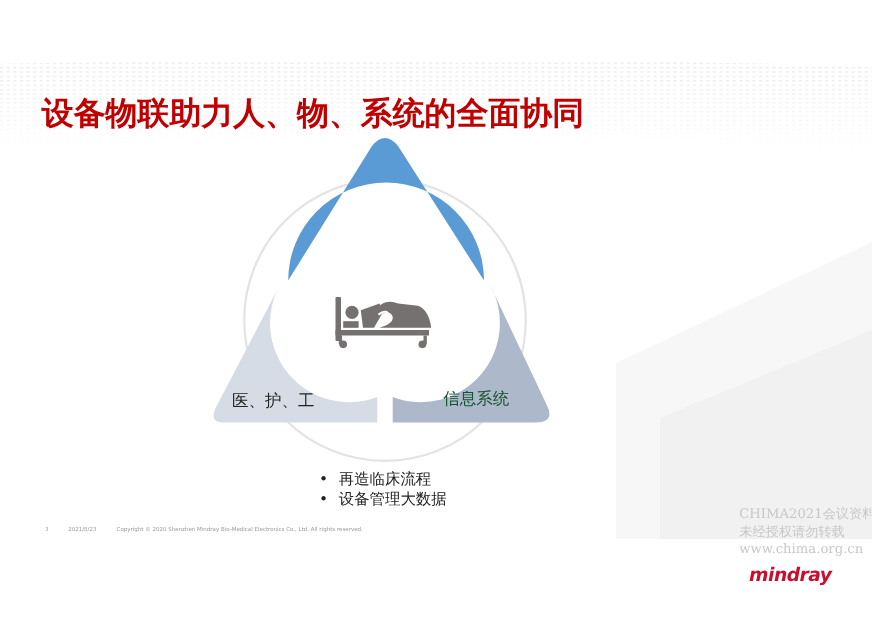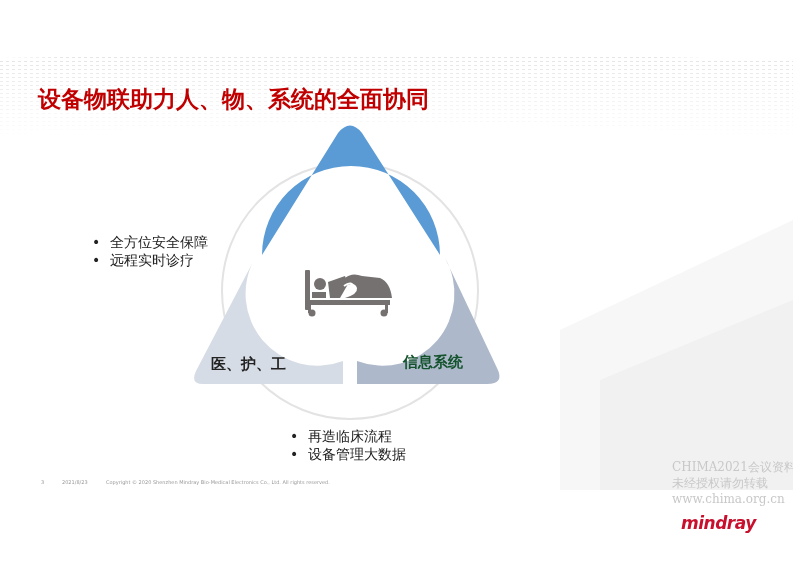--- a/index.html
+++ b/index.html
@@ -1,21 +1,21 @@
 <!DOCTYPE html>
 <html><head>
 <meta charset="utf-8">
 <style>
   html, body { margin:0; padding:0; }
   body { width:793px; height:561px; background:#ffffff; position:relative; overflow:hidden; font-family:"DejaVu Sans", sans-serif; }
   .slide { position:absolute; left:0; top:0; width:793px; height:490px; background:#ffffff; overflow:hidden; }
   .bg-pattern { position:absolute; left:0; top:0; width:793px; height:490px; }
-  .title { position:absolute; left:38px; top:84px; font-size:23px; font-weight:bold; color:#c00000; letter-spacing:0px; white-space:nowrap; }
+  .title { position:absolute; left:38px; top:84px; font-size:29px; font-weight:bold; color:#c00000; letter-spacing:0px; white-space:nowrap; }
   .diagram { position:absolute; left:0; top:0; width:793px; height:490px; }
-  .seg-label { position:absolute; font-weight:bold; font-size:15px; white-space:nowrap; }
+  .seg-label { position:absolute; font-weight:normal; font-size:15px; white-space:nowrap; }
   .bullets { position:absolute; margin:0; padding:0; list-style:none; font-size:14px; color:#222; line-height:18px; }
   .bullets li { position:relative; padding-left:22px; white-space:nowrap; }
   .bullets li::before { content:"•"; position:absolute; left:4px; top:0; }
   .footer { position:absolute; top:479px; left:0; font-size:5px; color:#999; white-space:nowrap; }
   .footer span { position:absolute; }
   .watermark { position:absolute; left:672px; top:459px; font-family:"DejaVu Serif", serif; font-size:12px; line-height:16px; color:#c8c8c8; white-space:nowrap; }
   .logo { position:absolute; left:681px; top:469px; font-size:17px; font-weight:bold; font-style:italic; color:#c8102e; letter-spacing:-0.5px;margin-top:44px; }
 </style>
 </head>
 <body>
@@ -63,24 +63,20 @@
       <circle cx="312" cy="313" r="3.5"></circle>
       <rect x="385" y="305" width="3" height="8"></rect>
       <circle cx="384" cy="313" r="3.5"></circle>
     </g>
   </svg>
 
   <div class="seg-label" style="left:331px;top:184px;color:#ffffff;">设备</div>
   <div class="seg-label" style="left:211px;top:355px;color:#222222;">医、护、工</div>
   <div class="seg-label" style="left:403px;top:353px;color:#14532d;">信息系统</div>
 
-  <ul class="bullets" style="left:88px;top:233px;">
-    <li>全方位安全保障</li>
-    <li>远程实时诊疗</li>
-  </ul>
   <ul class="bullets" style="left:286px;top:427px;">
     <li>再造临床流程</li>
     <li>设备管理大数据</li>
   </ul>
 
   <div class="footer">
     <span style="left:41px;">3</span>
     <span style="left:62px;">2021/8/23</span>
     <span style="left:106px;">Copyright © 2020 Shenzhen Mindray Bio-Medical Electronics Co., Ltd. All rights reserved.</span>
   </div>

